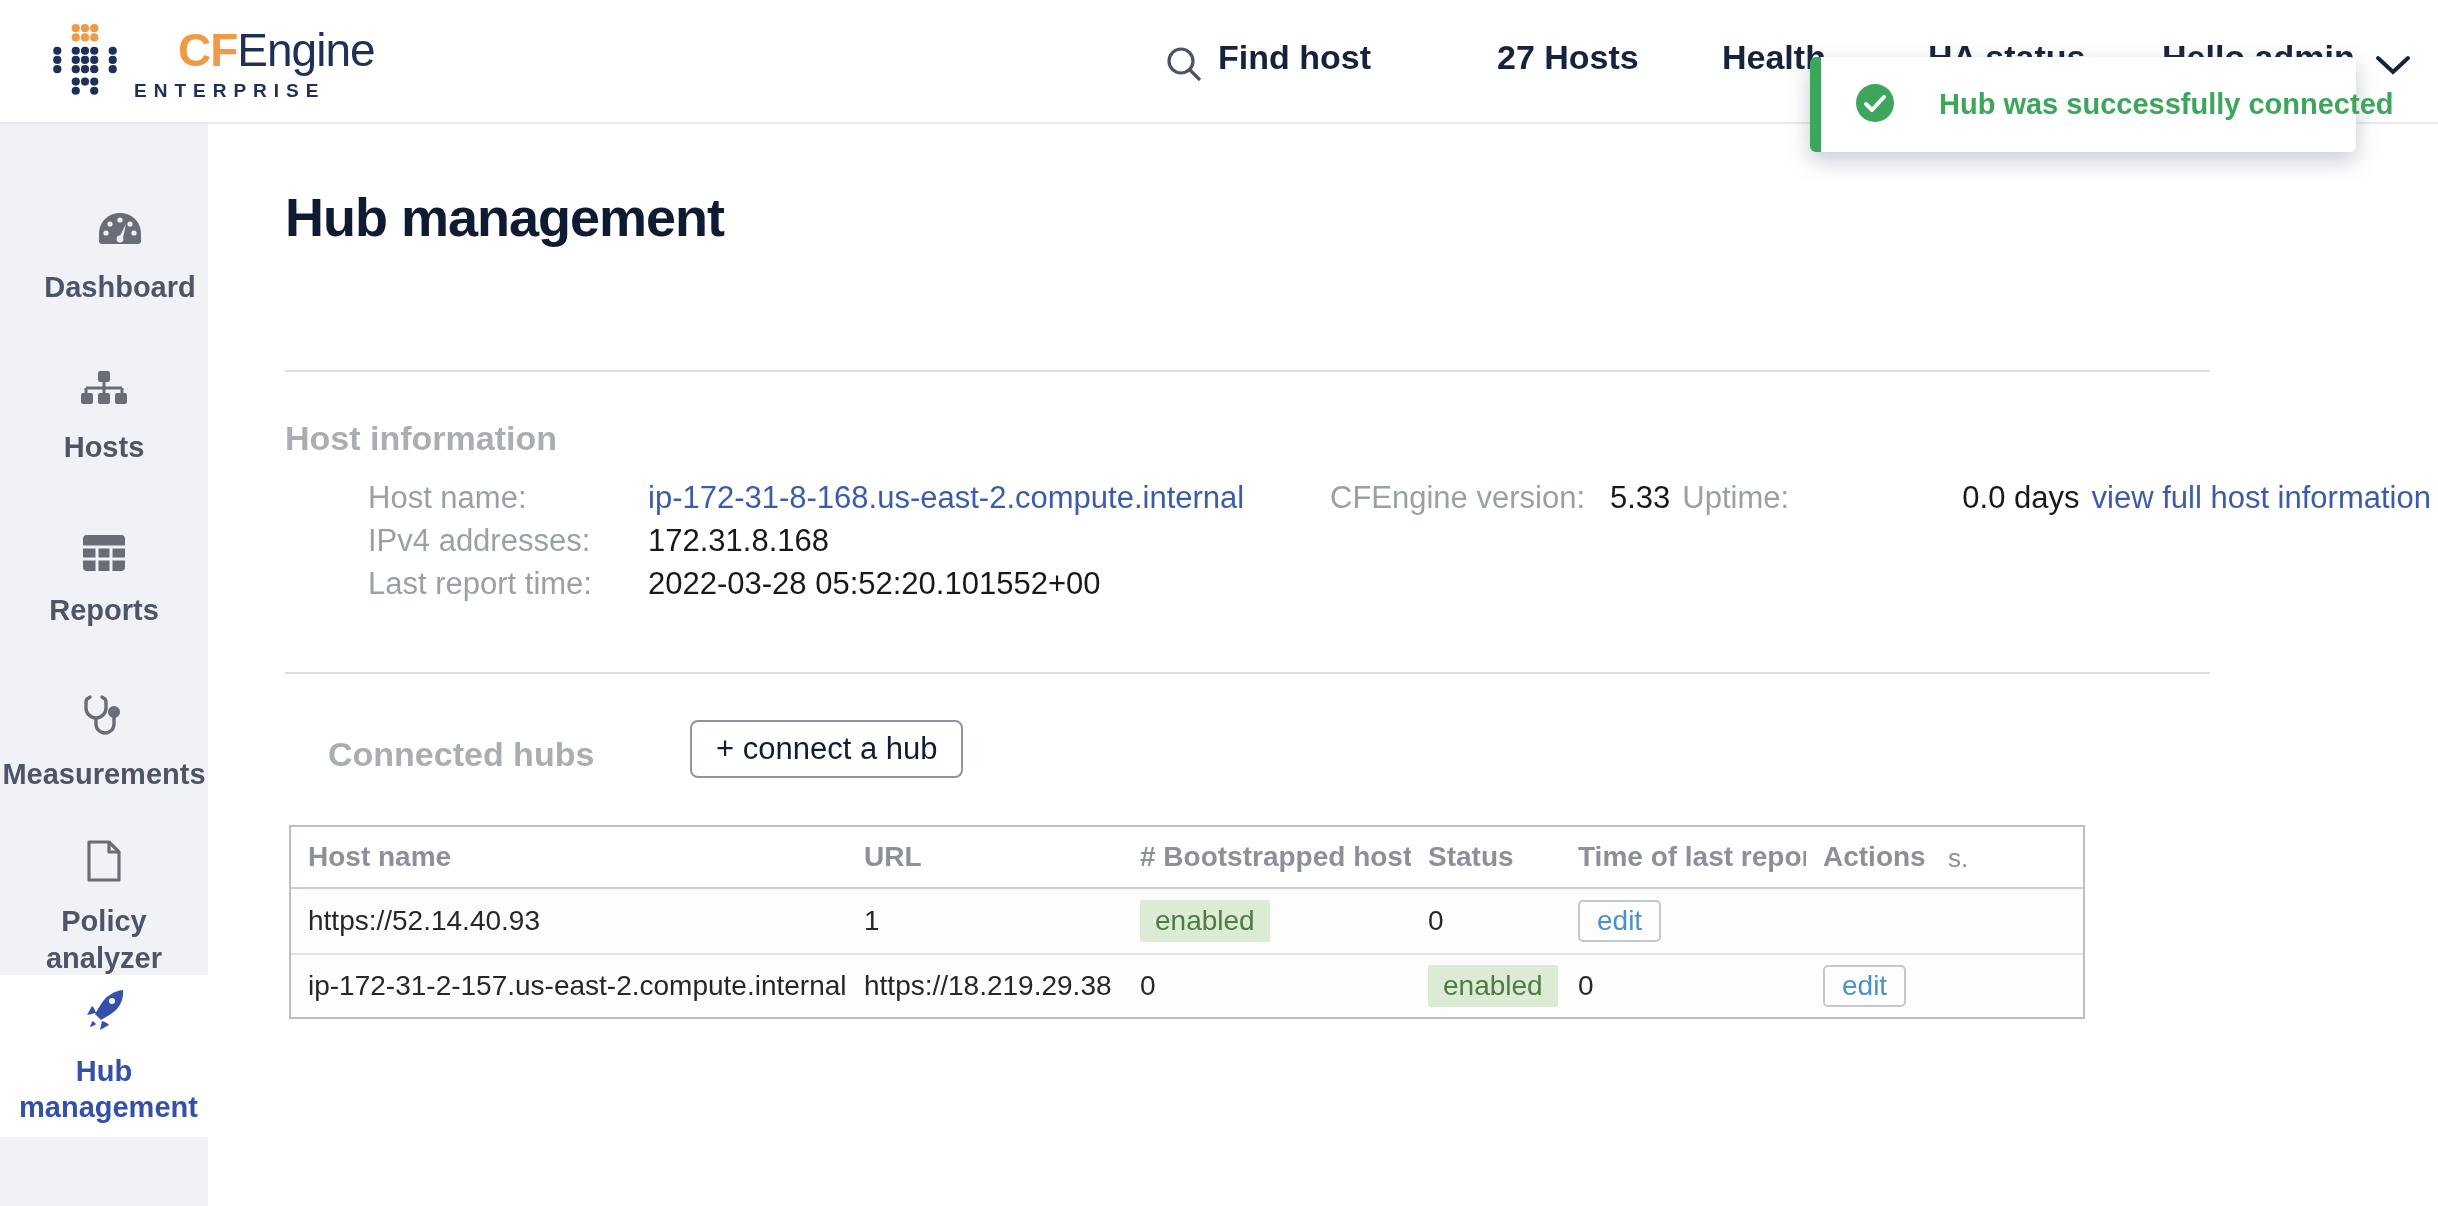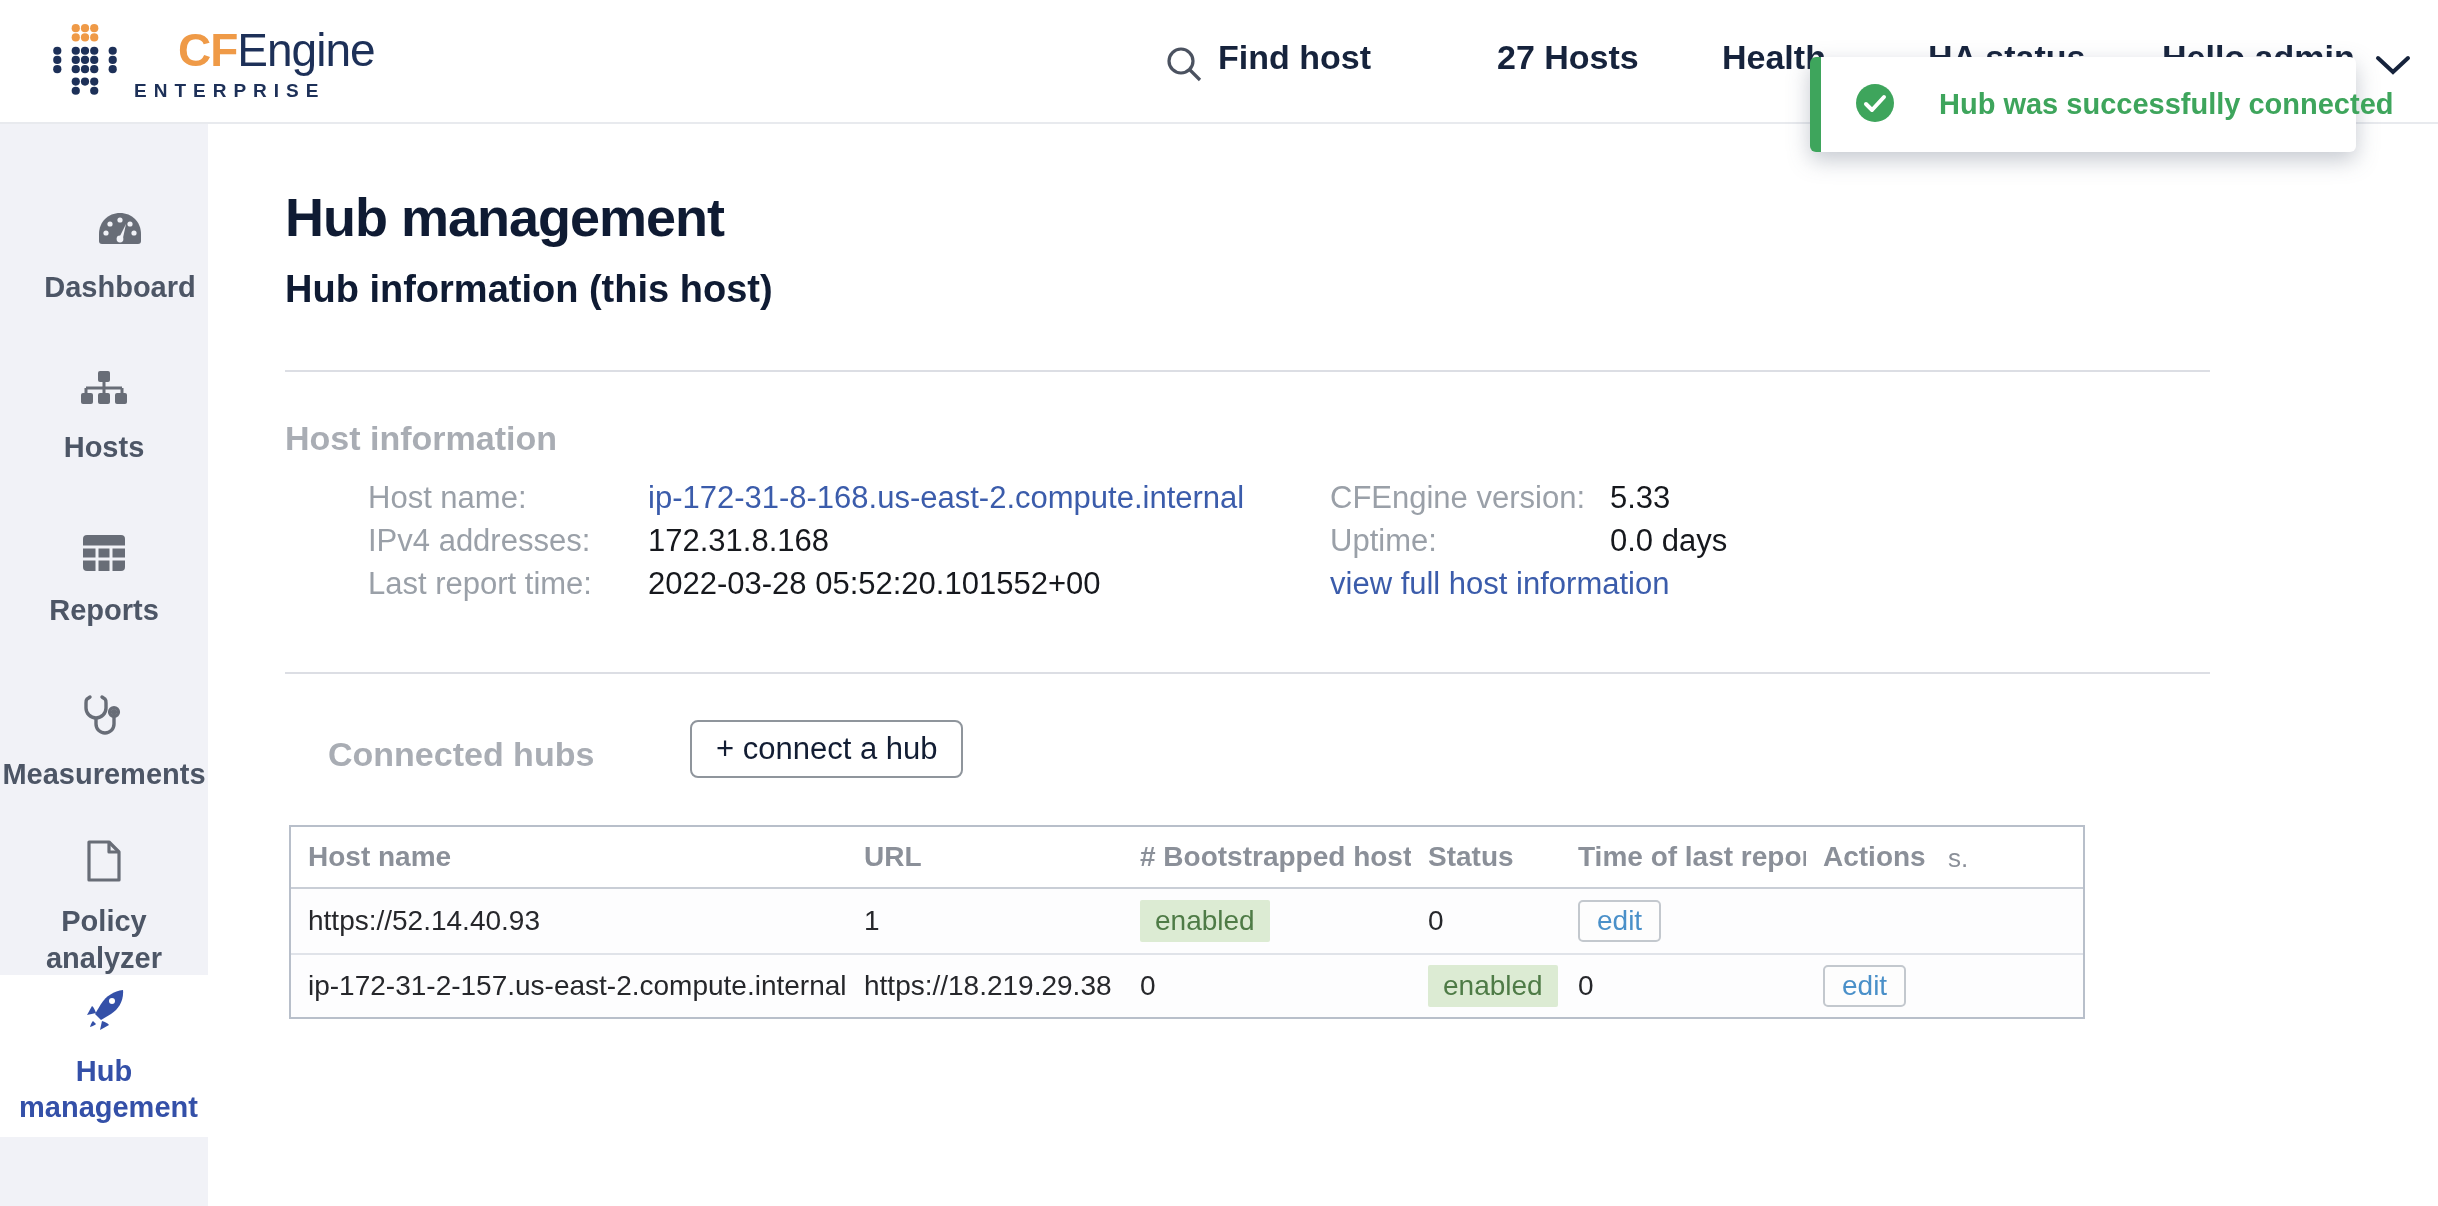--- a/index.html
+++ b/index.html
@@ -70,21 +70,21 @@
   .hr { position:absolute; left:77px; width:1925px; height:2px; background:#dcdee4; }
   .hr1 { top:246px; } .hr2 { top:548px; }
 
   .section-heading { font-size:34px; font-weight:800; color:#a9adb4; }
   .host-info-heading { position:absolute; left:77px; top:295px; }
 
   .hi-grid { position:absolute; left:160px; top:358px; display:flex; flex-direction:column; gap:12px; }
   .hi-row { display:flex; font-size:31px; line-height:1.0; }
   .hi-label { width:280px; color:#9aa0a8; }
   .hi-value { color:#16181d; }
-  .hi-grid-right { position:absolute; left:1122px; top:358px; display:flex; flex-direction:column; gap:12px; }
+  .hi-grid-right { position:absolute; left:1122px; top:358px; display:flex; flex-direction:row; gap:12px; }
   .hi-grid-right .hi-label { width:280px; }
   a.link { color:#3b5cab; text-decoration:none; cursor:pointer; }
   .view-full { font-size:31px; }
 
   .ch-heading { position:absolute; left:120px; top:611px; }
   .connect-btn {
     position:absolute; left:482px; top:596px;
     font-family:"Liberation Sans", sans-serif;
     font-size:31px; font-weight:400; color:#121d33;
     background:#ffffff; border:2px solid #8f959c; border-radius:8px;
@@ -267,21 +267,20 @@
         </g>
         <circle cx="31" cy="14" r="3" fill="#ffffff"></circle>
       </svg>
     </span>
     <span class="s-label">Hub management</span>
   </div>
 </div>
 
 <div class="main">
   <div class="page-title">Hub management</div>
-  <div class="page-subtitle">Hub information (this host)</div>
 
   <div class="hr hr1"></div>
 
   <div class="section-heading host-info-heading">Host information</div>
 
   <div class="hi-grid">
     <div class="hi-row">
       <span class="hi-label">Host name:</span>
       <a class="hi-value link">ip-172-31-8-168.us-east-2.compute.internal</a>
     </div>

